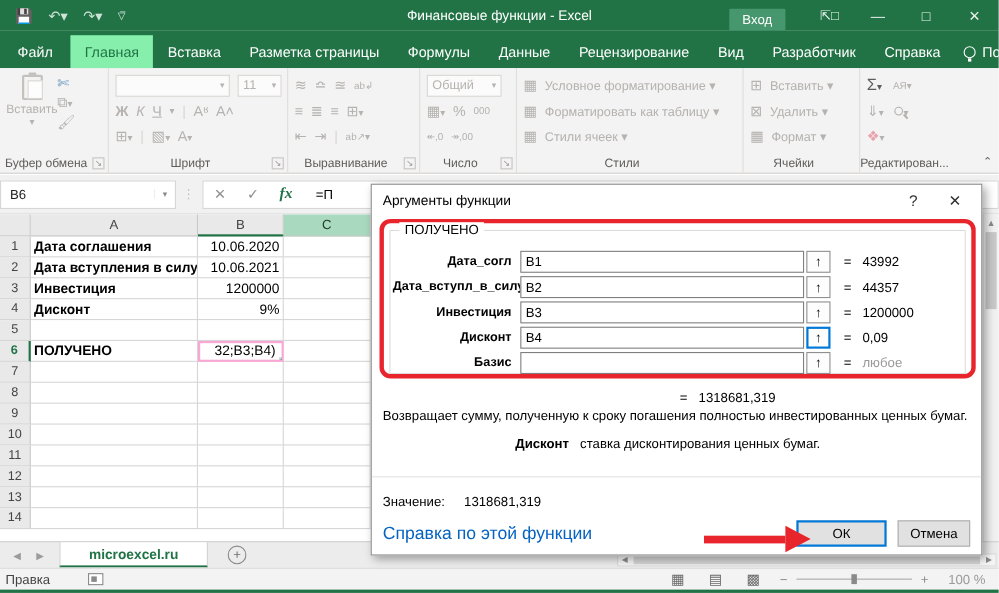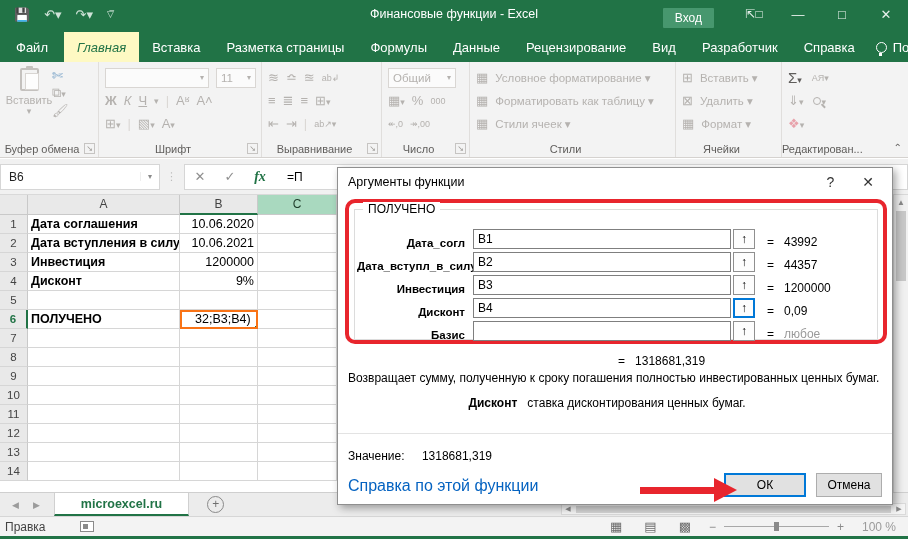--- a/index.html
+++ b/index.html
@@ -13,21 +13,21 @@
   .tb-title { position:absolute; left:0; right:0; text-align:center; color:#fff; font-size:12.5px; pointer-events:none; }
   .tb-right { margin-left:auto; display:flex; align-items:flex-end; gap:0; height:100%; }
   .login-btn { background:#47976e; color:#fff; font-size:12px; padding:3px 12px; margin-right:18px; border-radius:1px; }
   .winbtn { width:44px; height:100%; display:flex; align-items:center; justify-content:center; color:#e8f1ec; font-size:13px; }
   .ribbon-display-icon { font-size:12px; }
 
   
   .tabrow { position:absolute; left:0; top:28px; width:908px; height:34px; background:#217346; display:flex; align-items:flex-end; color:#fff; }
   .rtab { padding:8px 13px 7px; font-size:13px; white-space:nowrap; }
   .rtab.file { padding:8px 16px 7px; }
-  .rtab.active { background:#fef9c3; color:#217346;font-style:italic; }
+  .rtab.active { background:#86efac; color:#217346; }
   .tab-help { display:flex; align-items:center; gap:6px; padding:8px 8px 7px; font-size:13px; }
   .bulb { width:11px; height:11px; border:1.5px solid #fff; border-radius:50%; position:relative; display:inline-block; }
   .bulb:after { content:""; position:absolute; left:2.5px; top:10px; width:3px; height:3px; background:#fff; }
 
   
   .ribbon { position:absolute; left:0; top:62px; width:908px; height:96px; background:#f3f3f3; border-bottom:1px solid #d5d2cf; display:flex; }
   .grp { position:relative; border-right:1px solid #e0dedc; padding:4px 4px 18px 6px; color:#b5b2af; }
   .grp-label { position:absolute; bottom:2px; left:0; right:14px; text-align:center; font-size:11px; color:#5f5d5b; white-space:nowrap; }
   .launcher { position:absolute; right:3px; bottom:3px; width:11px; height:11px; border:1px solid #c6c4c2; color:#9b9895; font-size:8px; line-height:9px; text-align:center; }
   .r { display:flex; align-items:center; gap:7px; height:23px; font-size:13px; color:#b5b2af; }
@@ -62,21 +62,21 @@
   .colhdr.colA { width:152px; }
   .colhdr.colB { width:78px; border-bottom:2px solid #217346; line-height:18px; }
   .colhdr.colC { width:79px; background:#a9d9bf; color:#1f3d2b; }
   .grow { display:flex; height:19px; }
   .gut { width:28px; background:#e9e9e9; border-right:1px solid #c9c9c9; border-bottom:1px solid #d6d6d6; text-align:center; font-size:11.5px; color:#444; line-height:18px; }
   .gut.sel { color:#217346; font-weight:bold; border-right:2px solid #217346; }
   .cell { border-right:1px solid #d6d6d6; border-bottom:1px solid #d6d6d6; font-size:12.5px; padding:0 3px; line-height:18px; white-space:nowrap; overflow:hidden; }
   .ca { width:152px; font-weight:bold; color:#000; }
   .cb { width:78px; text-align:right; color:#000; }
   .cc { width:79px; }
-  .cb.selcell { position:relative; border:2px solid #f97316; text-align:right; line-height:15px; padding:0 13px; }
+  .cb.selcell { position:relative; border:2px solid #f9a8d4; text-align:right; line-height:15px; padding:0 13px; }
   .cb.selcell .handle { position:absolute; right:-3px; bottom:-3px; width:5px; height:5px; background:#217346; border:1px solid #fff; }
   .vscroll { position:absolute; right:0; top:0; width:15px; height:297px; background:#f1f1f1; border-left:1px solid #d9d9d9; }
   .vscroll .up { display:block; text-align:center; color:#8a8a8a; font-size:8px; padding-top:3px; }
   .vscroll .thumb { margin:4px 2px; height:70px; background:#c8c8c8; }
 
   
   .tabstrip { position:absolute; left:0; top:492px; width:908px; height:24px; background:#ececec; border-top:1px solid #cfcfcf; display:flex; align-items:stretch; font-size:12px; }
   .navarrows { display:flex; align-items:center; gap:14px; padding:0 14px 0 12px; color:#9b9b9b; font-size:9px; }
   .sheettab { background:#fff; border-left:1px solid #d0d0d0; border-right:1px solid #d0d0d0; border-bottom:2px solid #217346; color:#217346; font-weight:bold; padding:0 26px; display:flex; align-items:center; font-size:12.5px; }
   .addsheet { width:17px; height:17px; border:1px solid #8a8a8a; border-radius:50%; color:#6f6f6f; text-align:center; line-height:15px; font-size:12px; margin:3px 0 0 18px; }
@@ -98,21 +98,21 @@
   .zpct { font-size:12px; color:#9b9b9b; }
   .greenline { position:absolute; left:0; top:536px; width:908px; height:3px; background:#217346; }
 
   
   .dialog { position:absolute; left:337px; top:167px; width:556px; height:338px; background:#fff; border:1px solid #8f8f8f; box-shadow:3px 3px 8px rgba(0,0,0,.35); z-index:10; }
   .dlg-title { height:28px; display:flex; align-items:center; padding:0 10px; font-size:12.5px; color:#000; }
   .dlg-ctl { margin-left:auto; display:flex; gap:28px; padding-right:8px; font-size:14px; color:#333; }
   .redbox { position:absolute; left:7px; top:31px; width:542px; height:145px; border:4px solid #e8252d; border-radius:10px; padding:6px 5px 0 5px; }
   .fieldset { position:relative; border:1px solid #dcdcdc; height:100%; padding:16px 6px 0 2px; }
   .legend { position:absolute; left:8px; top:-8px; background:#fff; padding:0 5px; font-size:12px; color:#000; }
-  .frow { display:flex; align-items:flex-end; height:23px; }
+  .frow { display:flex; align-items:center; height:23px; }
   .flabel { width:116px; text-align:right; font-weight:bold; font-size:11.5px; padding-right:8px; white-space:nowrap; }
   .finput { width:258px; height:20px; border:1px solid #7f7f7f; font-size:12px; padding:0 4px; font-family:"Liberation Sans",sans-serif; }
   .collapse { width:22px; height:20px; border:1px solid #8f8f8f; background:#fdfdfd; margin-left:2px; text-align:center; line-height:18px; font-size:12px; color:#000; font-weight:bold; }
   .collapse.focused { border:2px solid #0078d7; line-height:16px; }
   .eq { margin-left:12px; font-size:12px; color:#000; }
   .eqval { margin-left:10px; font-size:12px; color:#000; }
   .eqval.muted { color:#9a9a9a; }
   .totalrow { position:absolute; left:280px; top:186px; font-size:12px; color:#000; }
   .desc { position:absolute; left:10px; top:203px; right:10px; font-size:12px; color:#000; }
   .paramhelp { position:absolute; left:0; right:16px; top:228px; text-align:center; font-size:12px; color:#000; }

